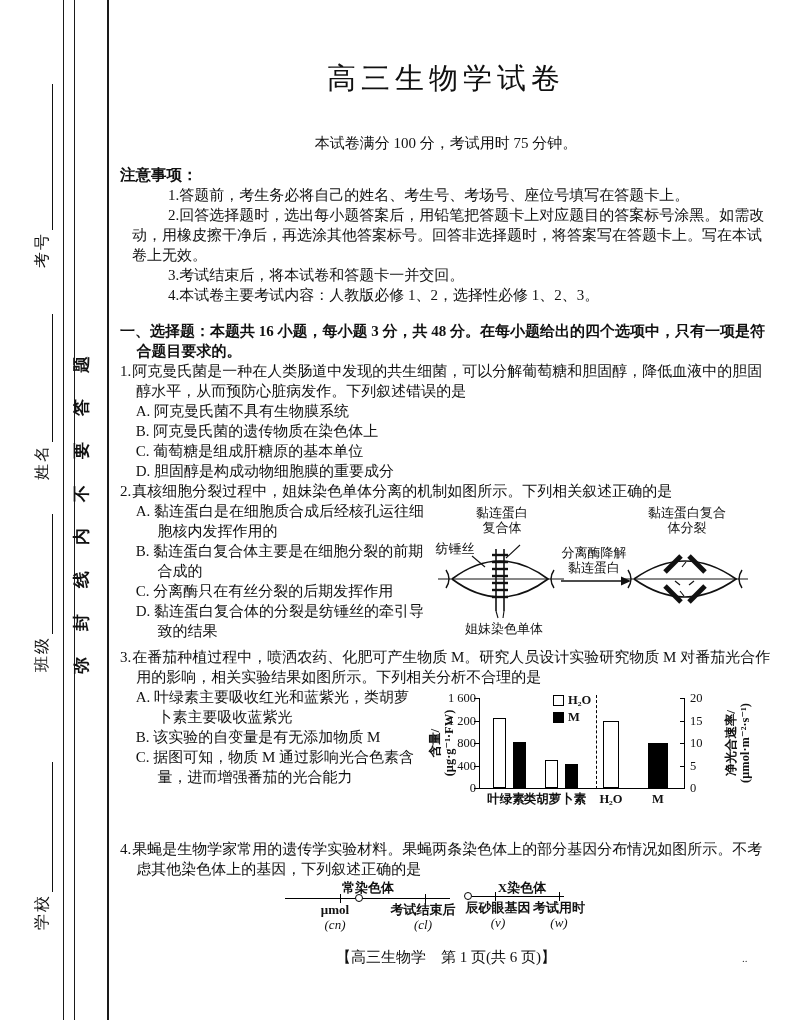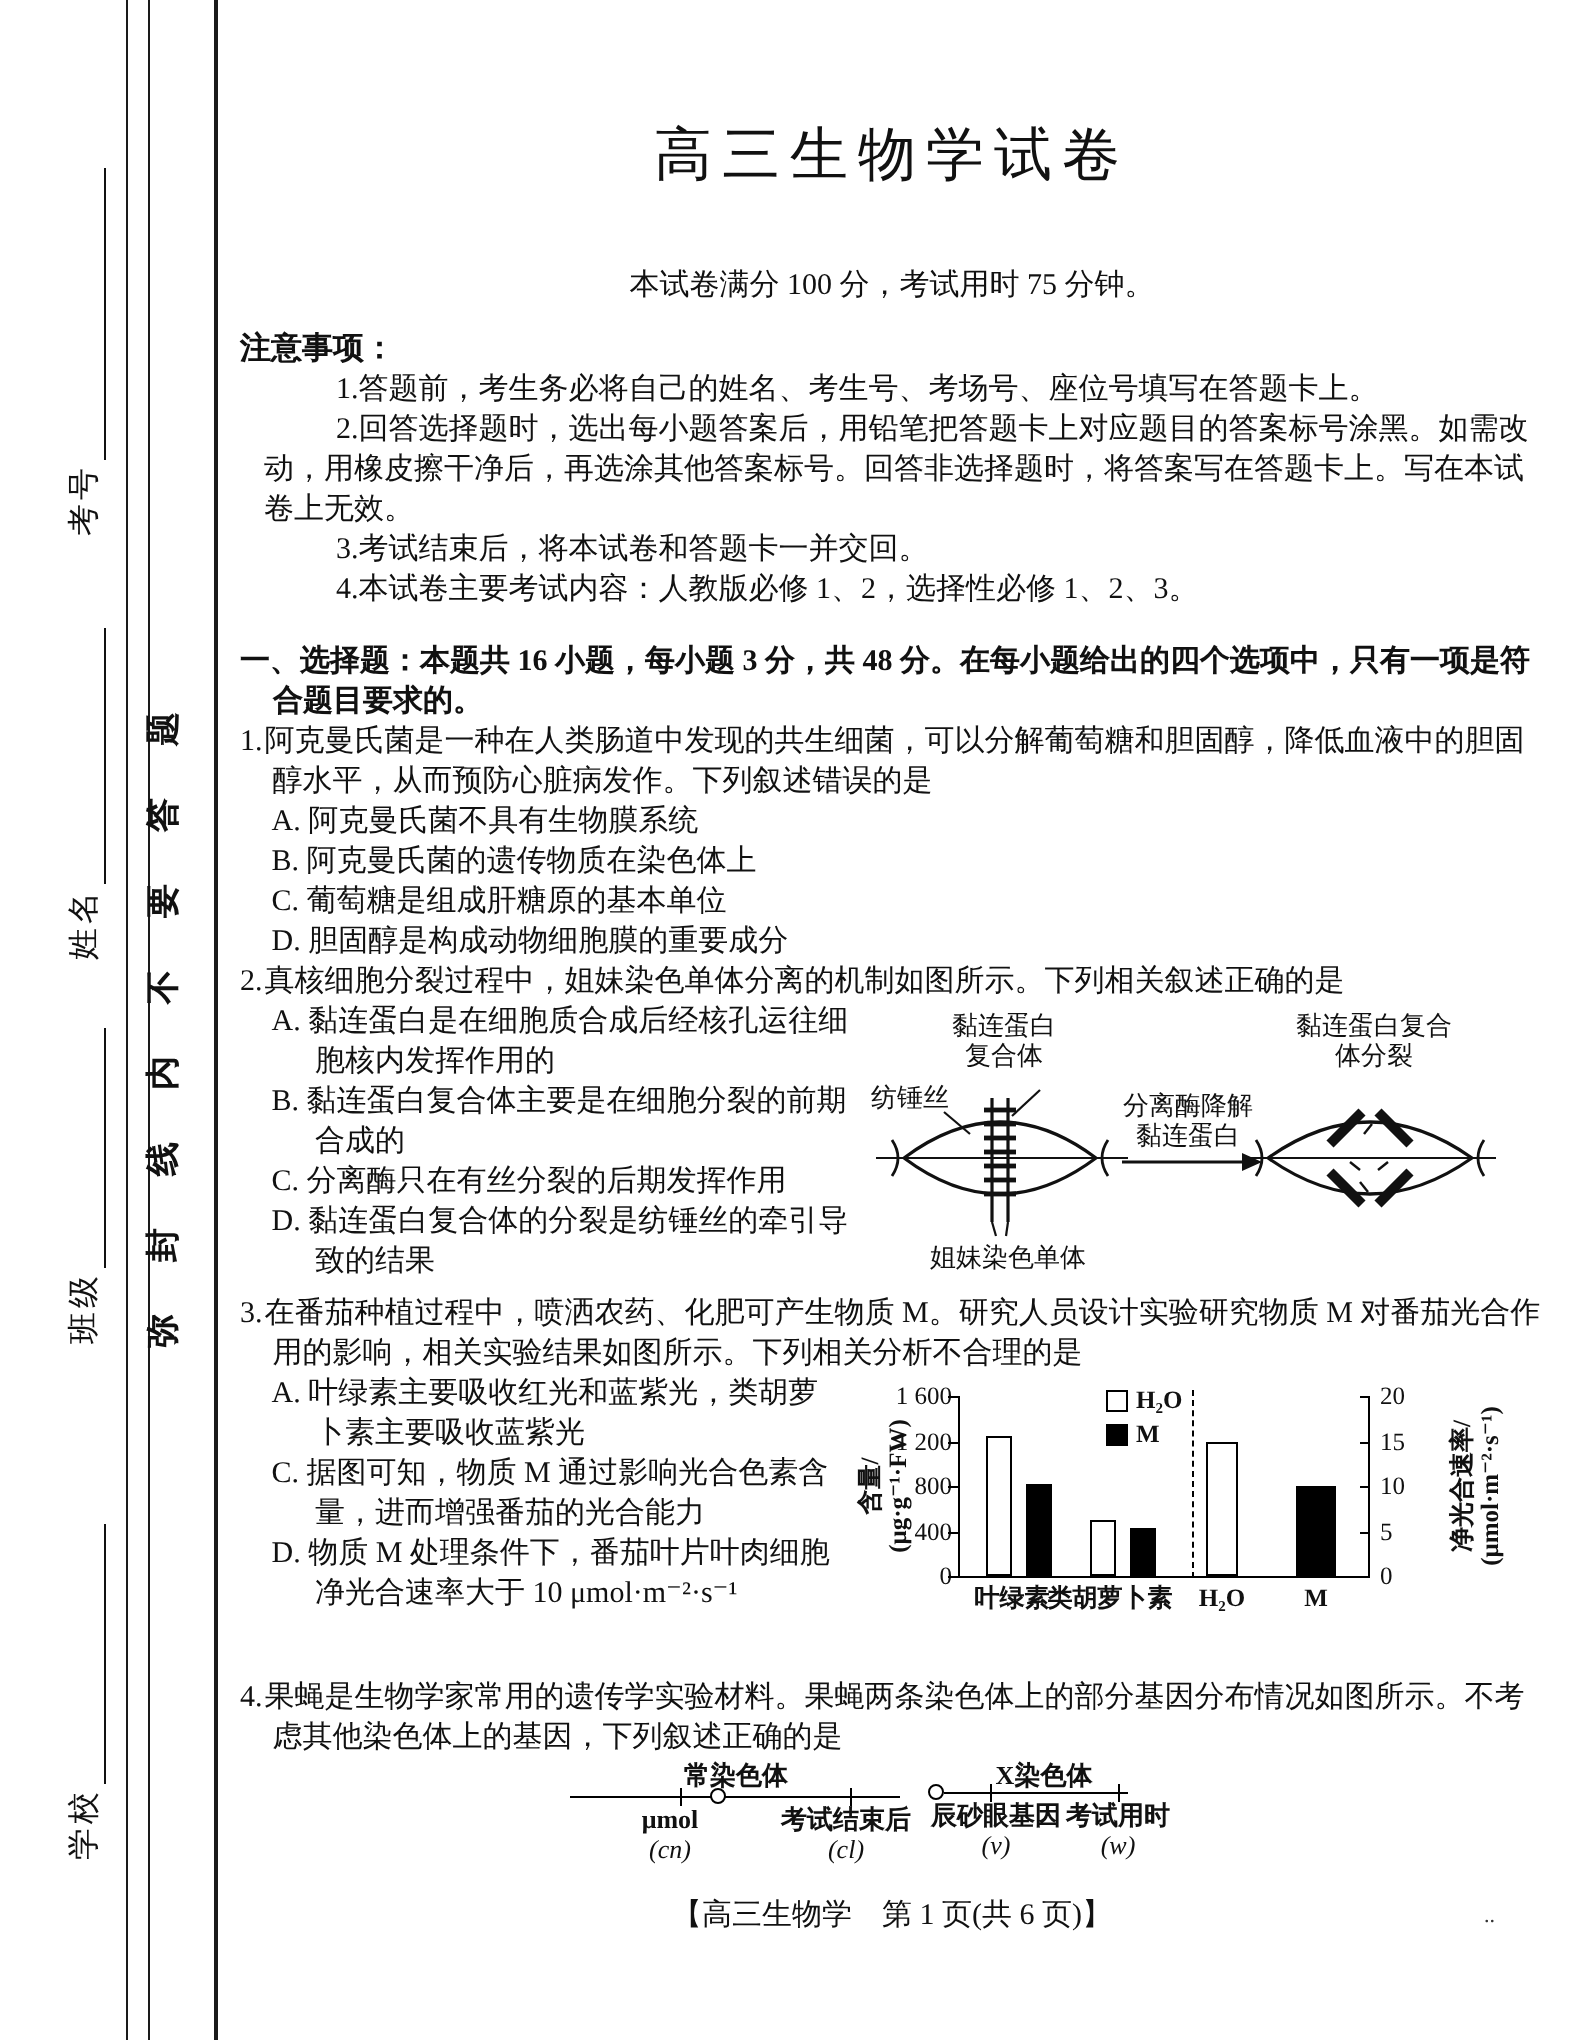--- a/index.html
+++ b/index.html
@@ -163,22 +163,22 @@
 体分裂</div>
       </div>
     </div>
   </div>
 
   <div>
     <p class="stem"><span class="qnum">3.</span><span>在番茄种植过程中，喷洒农药、化肥可产生物质 M。研究人员设计实验研究物质 M 对番茄光合作用的影响，相关实验结果如图所示。下列相关分析不合理的是</span></p>
     <div class="qrow">
       <div class="opts">
         <p class="opt">A. 叶绿素主要吸收红光和蓝紫光，类胡萝卜素主要吸收蓝紫光</p>
+        <p class="opt">B. 该实验的自变量是有无添加物质 M</p>
         <p class="opt">C. 据图可知，物质 M 通过影响光合色素含量，进而增强番茄的光合能力</p>
-        <p class="opt">D. 物质 M 处理条件下，番茄叶片叶肉细胞净光合速率大于 10 μmol·m⁻²·s⁻¹</p>
       </div>
       <div class="fig-q3" id="chart">
         <div class="axis axis-l"></div>
         <div class="axis axis-r"></div>
         <div class="axis axis-base"></div>
         <div class="dashdiv"></div>
         <div class="ylab" style="left:20px;top:56px;">含量/
 (μg·g⁻¹·FW)</div>
         <div class="ylab" style="left:316px;top:56px;">净光合速率/
 (μmol·m⁻²·s⁻¹)</div>

